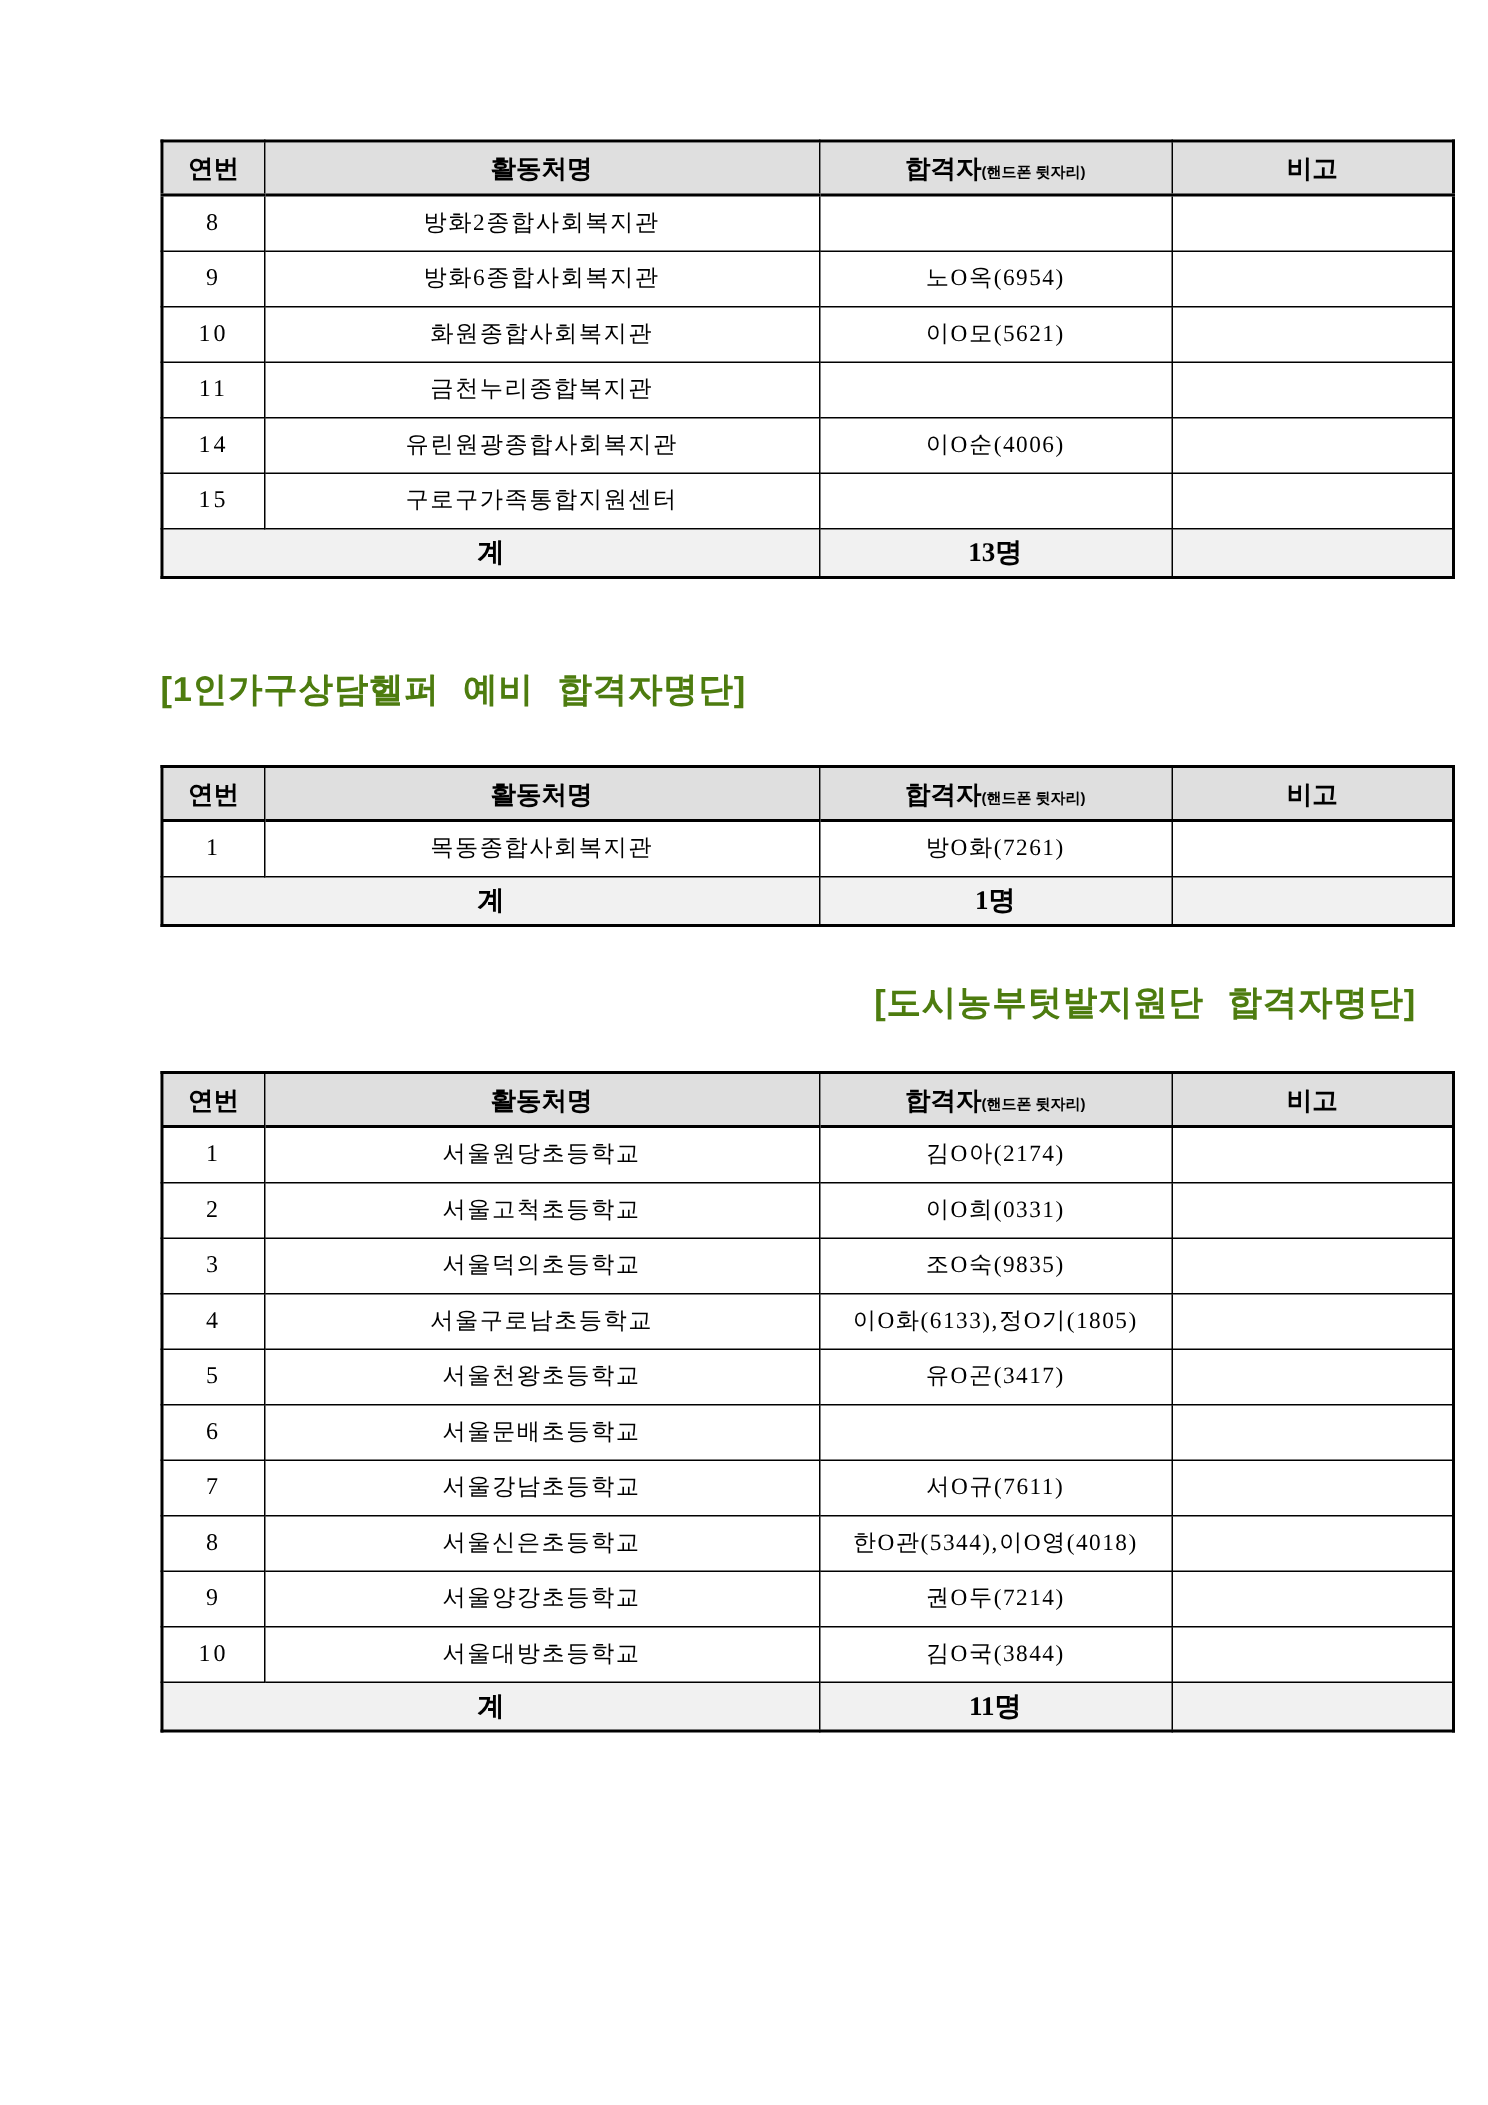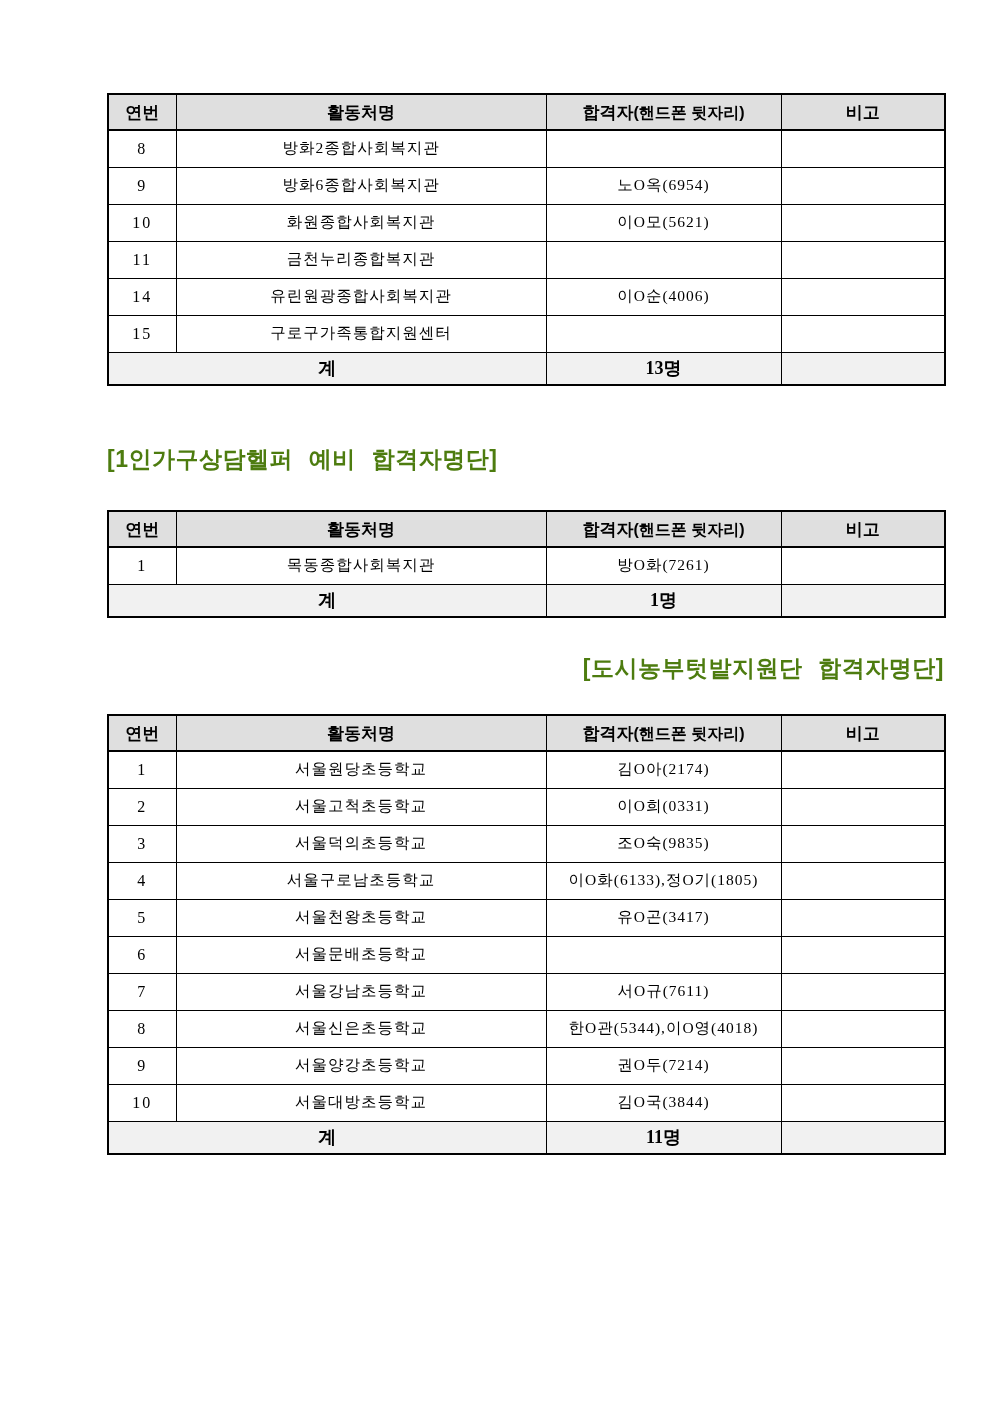--- a/index.html
+++ b/index.html
@@ -28,31 +28,31 @@
   .tbl th, .tbl td {
     border: 1px solid #000000;
     text-align: center;
     vertical-align: middle;
     overflow: hidden;
     white-space: nowrap;
   }
   .col-no     { width: 68px; }
   .col-place  { width: 370px; }
   .col-winner { width: 235px; }
-  .col-note   { width: 164px; }
+  .col-note   { width: 188px; }
   .tbl thead th {
     height: 36px;
     background: #dfdfdf;
     font-family: "Liberation Sans", sans-serif;
     font-weight: bold;
     font-size: 17px;
     border-bottom: 2px solid #000000;
   }
   .hdr-sub {
-    font-size: 16px;
+    font-size: 10px;
     font-weight: bold;
   }
   .tbl tbody td {
     height: 37px;
     font-size: 15.5px;
     letter-spacing: 1px;
     background: #ffffff;
   }
   .tbl tbody td.cell-no { font-size: 16px; letter-spacing: 2px; }
   .tbl tfoot td {

